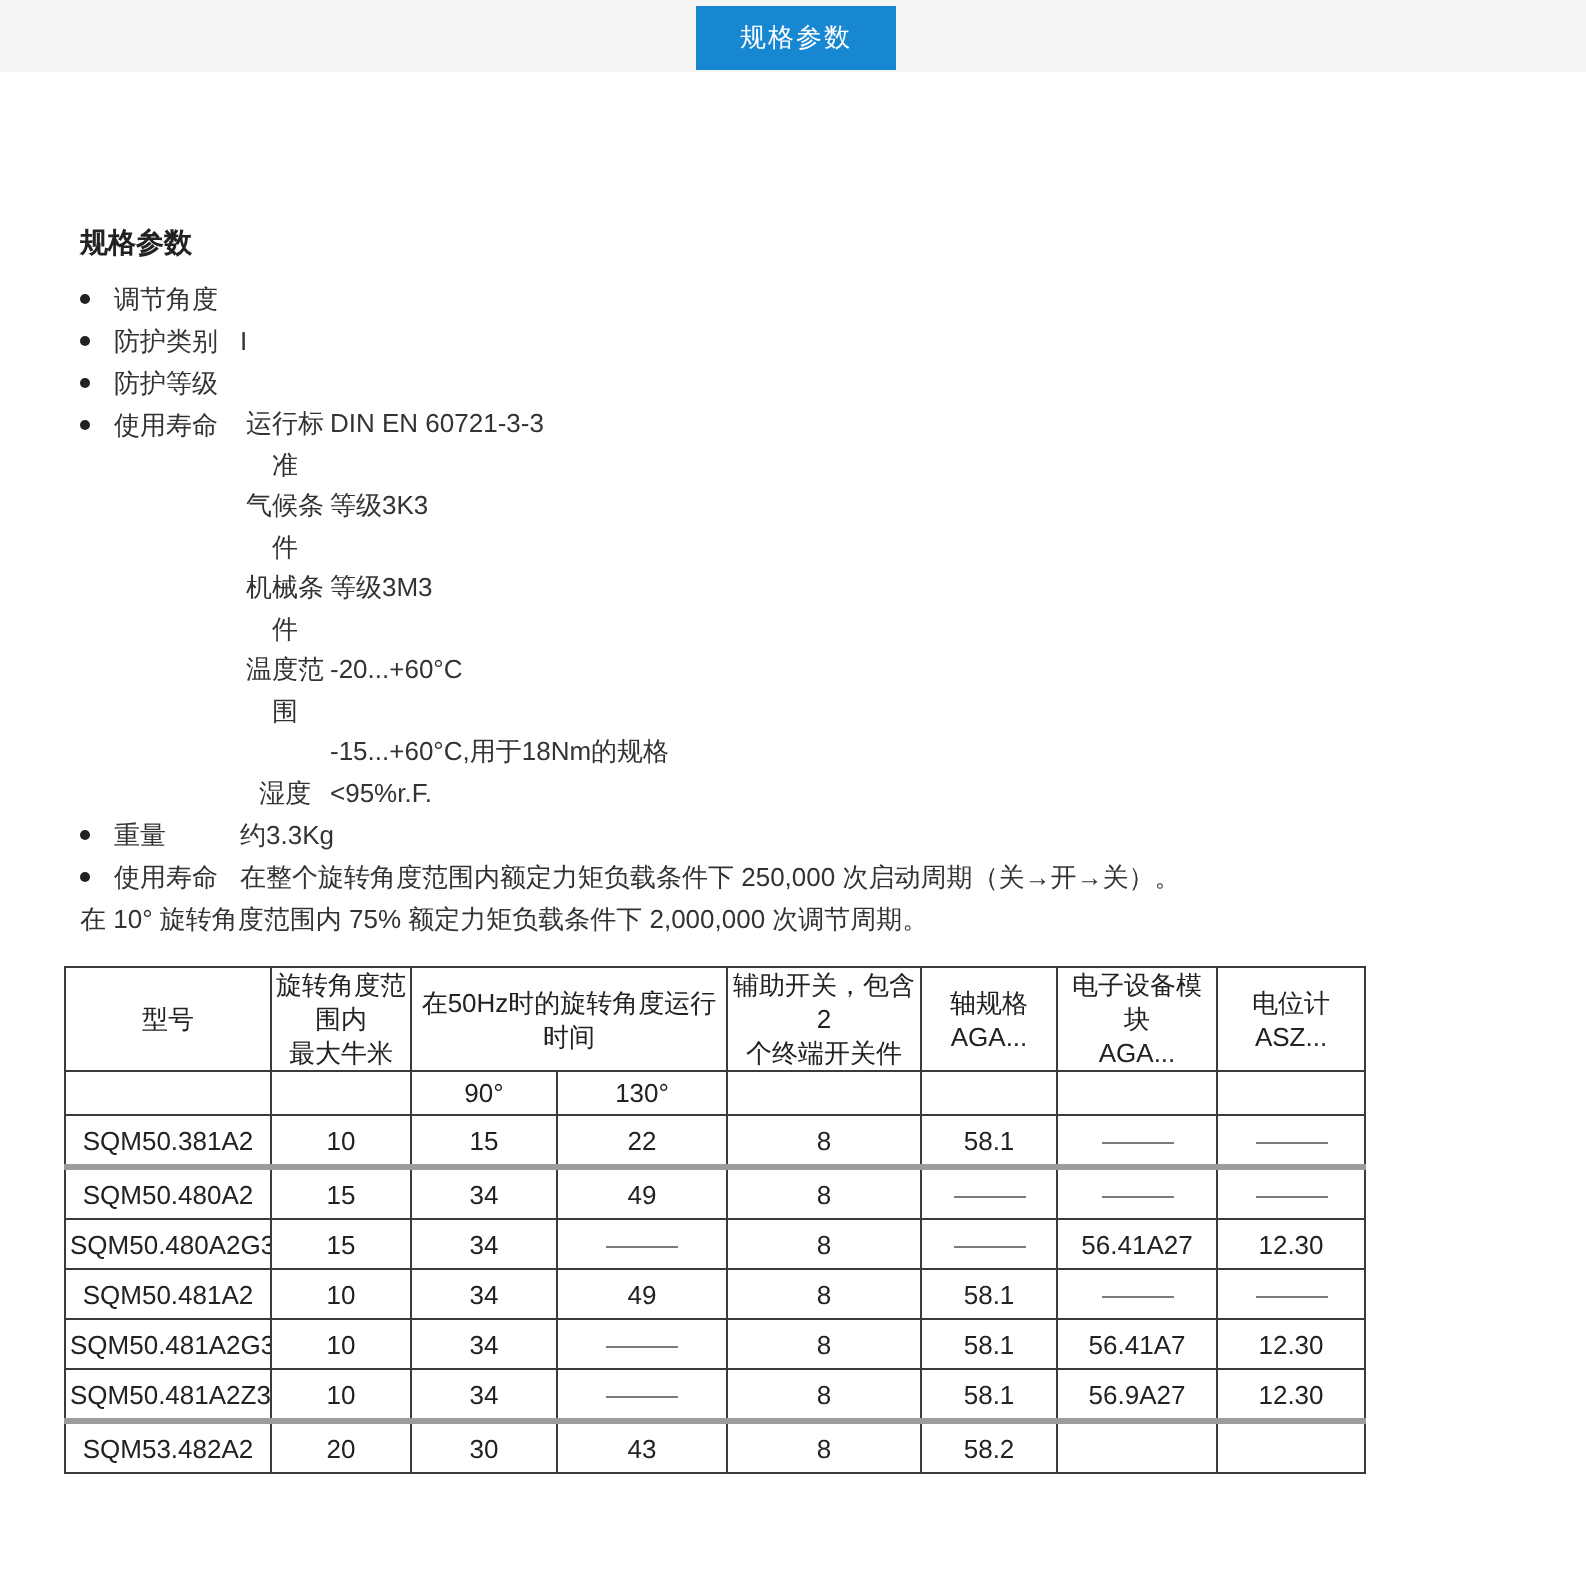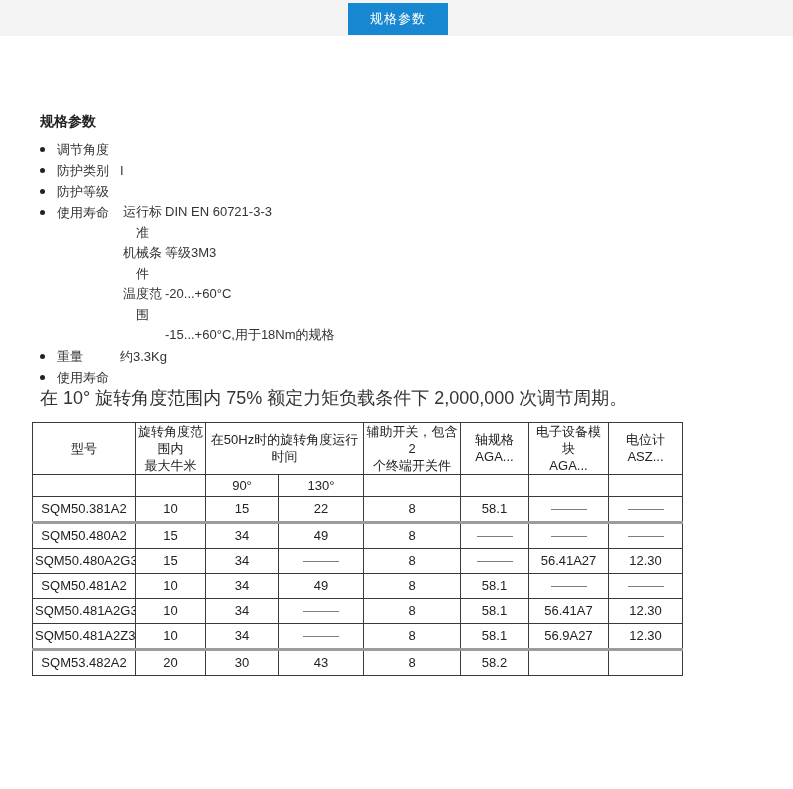--- a/index.html
+++ b/index.html
@@ -18,21 +18,21 @@
   
   .content{padding:77px 0 0 40px;}
   .sec-title{font-size:14px;font-weight:bold;color:#222;margin:0 0 8px 0;}
   .spec-row{display:flex;line-height:21px;font-size:13px;align-items:flex-start;}
   .dot{width:5px;height:5px;border-radius:50%;background:#222;margin:8px 12px 0 0;flex:none;}
   .l1{width:63px;flex:none;}
   .val{white-space:pre-wrap;}
   .subwrap{display:flex;flex-direction:column;}
   .sub-row{display:flex;line-height:20.5px;text-align:center;}
   .l2{width:45px;flex:none;}
-  .footnote{font-size:18px;line-height:21px;margin-top:0;}
+  .footnote{font-size:13px;line-height:21px;margin-top:0;}
   
   table.spec{
     border-collapse:collapse;margin:13px 0 0 -8px;table-layout:fixed;width:650px;
     font-size:13px;color:#222;
   }
   table.spec th,table.spec td{
     border:1px solid #3a3a3a;text-align:center;vertical-align:middle;
     font-weight:normal;padding:0 2px;overflow:hidden;
   }
   tr.h1 th{height:44px;line-height:17px;}
@@ -66,41 +66,50 @@
       </div>
       <div class="spec-row">
         <span class="dot"></span>
         <span class="l1">使用寿命</span>
         <div class="subwrap">
           <div class="sub-row">
             <span class="l2">运行标准</span>
             <span class="val">DIN EN 60721-3-3</span>
           </div>
           <div class="sub-row">
+            <span class="l2">气候条件</span>
+            <span class="val">等级3K3</span>
+          </div>
+          <div class="sub-row">
             <span class="l2">机械条件</span>
             <span class="val">等级3M3</span>
           </div>
           <div class="sub-row">
             <span class="l2">温度范围</span>
             <span class="val">-20...+60°C</span>
           </div>
           <div class="sub-row">
             <span class="l2"></span>
             <span class="val">-15...+60°C,用于18Nm的规格</span>
           </div>
+          <div class="sub-row">
+            <span class="l2">湿度</span>
+            <span class="val">&lt;95%r.F.</span>
+          </div>
         </div>
       </div>
       <div class="spec-row">
         <span class="dot"></span>
         <span class="l1">重量</span>
         <span class="val">约3.3Kg</span>
       </div>
       <div class="spec-row">
         <span class="dot"></span>
         <span class="l1">使用寿命</span>
+        <span class="val">在整个旋转角度范围内额定力矩负载条件下 250,000 次启动周期（关→开→关）。</span>
       </div>
     </div>
   <div class="footnote">在 10° 旋转角度范围内 75% 额定力矩负载条件下 2,000,000 次调节周期。</div>
 
   <table class="spec" id="spec-table">
     <colgroup>
       <col style="width:103px">
         <col style="width:70px">
         <col style="width:73px">
         <col style="width:85px">

